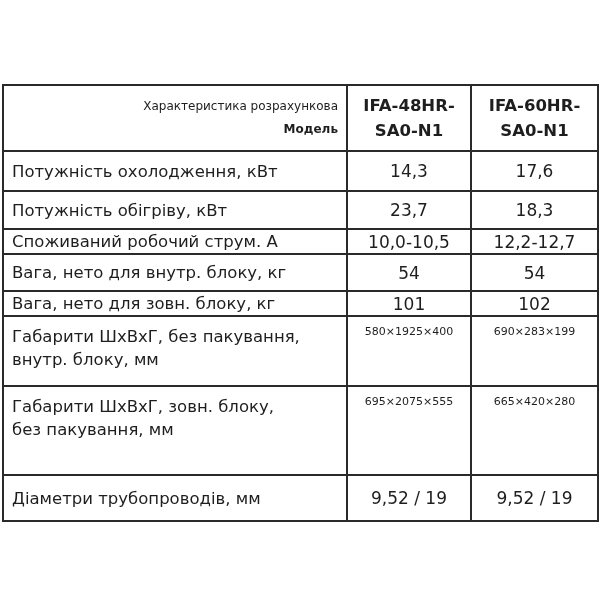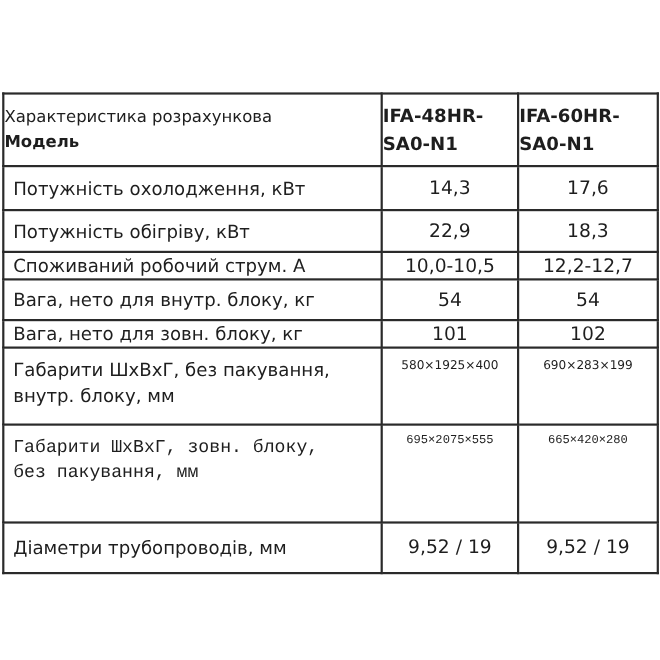--- a/index.html
+++ b/index.html
@@ -2,30 +2,30 @@
 <html><head>
 <meta charset="utf-8">
 <style>
   html, body { margin:0; padding:0; background:#ffffff; }
   body { width:600px; height:600px; position:relative; overflow:hidden;
          font-family:"DejaVu Sans", sans-serif; color:#1e1e1e; }
   table.spec { position:absolute; left:2px; top:84px; width:595px;
                border-collapse:collapse; table-layout:fixed; }
   table.spec td { border:2.5px solid #2a2a2a; padding:0; vertical-align:middle; }
   col.c1 { width:344px; } col.c2 { width:124px; } col.c3 { width:127px; }
-  .hdr-left { padding-right:8px !important; font-size:15px; line-height:23px; }
+  .hdr-left { text-align:right; padding-right:8px !important; font-size:12px; line-height:23px; }
   .hdr-left .bold { font-weight:bold; display:block; }
-  .hdr-model { text-align:left; font-weight:bold; font-size:16.5px; line-height:25px; }
+  .hdr-model { text-align:center; font-weight:bold; font-size:16.5px; line-height:25px; }
   .lbl { font-size:16.5px; padding-left:8px !important; line-height:23px; }
   .val { text-align:center; font-size:17px; }
   .val.small { font-size:11px; vertical-align:top; padding-top:8px !important; }
   tr.h0 { height:66px; }
   tr.r1 { height:40px; } tr.r2 { height:38px;padding-left:40px; } tr.r3 { height:22px; }
   tr.r4 { height:37px;margin-left:40px; } tr.r5 { height:22px; }
-  tr.r6 { height:70px; } tr.r7 { height:89px;font-family:Liberation Mono, monospace; } tr.r8 { height:46px; }
+  tr.r6 { height:70px; } tr.r7 { height:89px; } tr.r8 { height:46px; }
   .lbl.multi { vertical-align:top; padding-top:8px !important;margin-top:28px; }
 </style>
 </head>
 <body>
 
 <table class="spec">
   <colgroup>
       <col class="c1">
       <col class="c2">
       <col class="c3">
@@ -45,21 +45,21 @@
       <span>SA0-N1</span>
     </td>
   </tr>
   <tr class="r1">
     <td class="lbl">Потужність охолодження, кВт</td>
     <td class="val">14,3</td>
     <td class="val">17,6</td>
   </tr>
   <tr class="r2">
     <td class="lbl">Потужність обігріву, кВт</td>
-    <td class="val">22,9</td>
+    <td class="val">23,7</td>
     <td class="val">18,3</td>
   </tr>
   <tr class="r3">
     <td class="lbl">Споживаний робочий струм. А</td>
     <td class="val">10,0-10,5</td>
     <td class="val">12,2-12,7</td>
   </tr>
   <tr class="r4">
     <td class="lbl">Вага, нето для внутр. блоку, кг</td>
     <td class="val">54</td>

